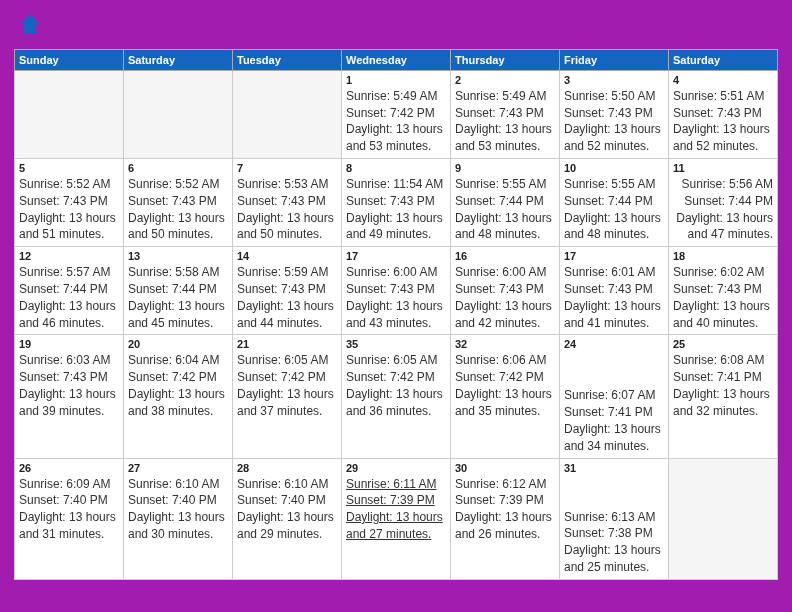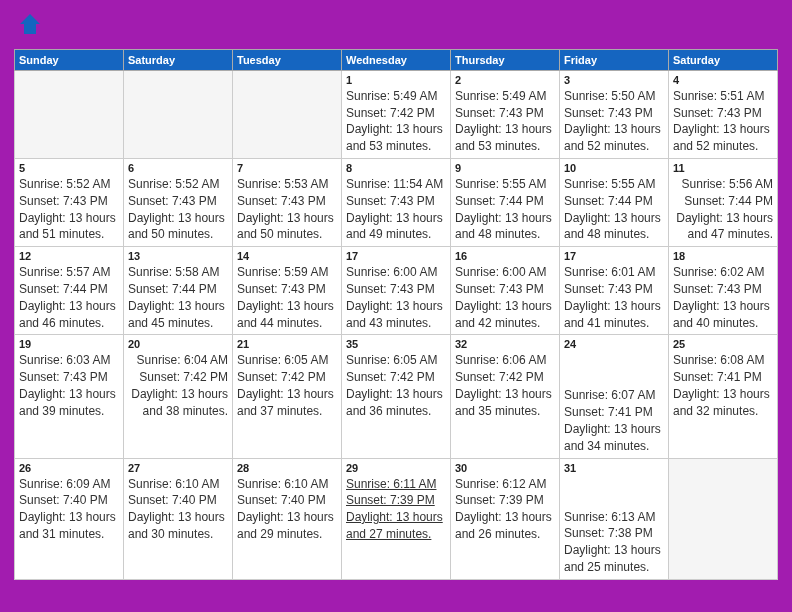--- a/index.html
+++ b/index.html
@@ -263,21 +263,21 @@
         <tr>
           <td>
             <div class="day-number">19</div>
             <div class="day-info" style="white-space: pre-line;">Sunrise: 6:03 AM
 Sunset: 7:43 PM
 Daylight: 13 hours
 and 39 minutes.</div>
           </td>
           <td>
             <div class="day-number">20</div>
-            <div class="day-info" style="white-space: pre-line; text-align: right;">Sunrise: 6:04 AM
+            <div class="day-info" style="white-space: pre-line;">Sunrise: 6:04 AM
 Sunset: 7:42 PM
 Daylight: 13 hours
 and 38 minutes.</div>
           </td>
           <td>
             <div class="day-number">21</div>
             <div class="day-info" style="white-space: pre-line;">Sunrise: 6:05 AM
 Sunset: 7:42 PM
 Daylight: 13 hours
 and 37 minutes.</div>

